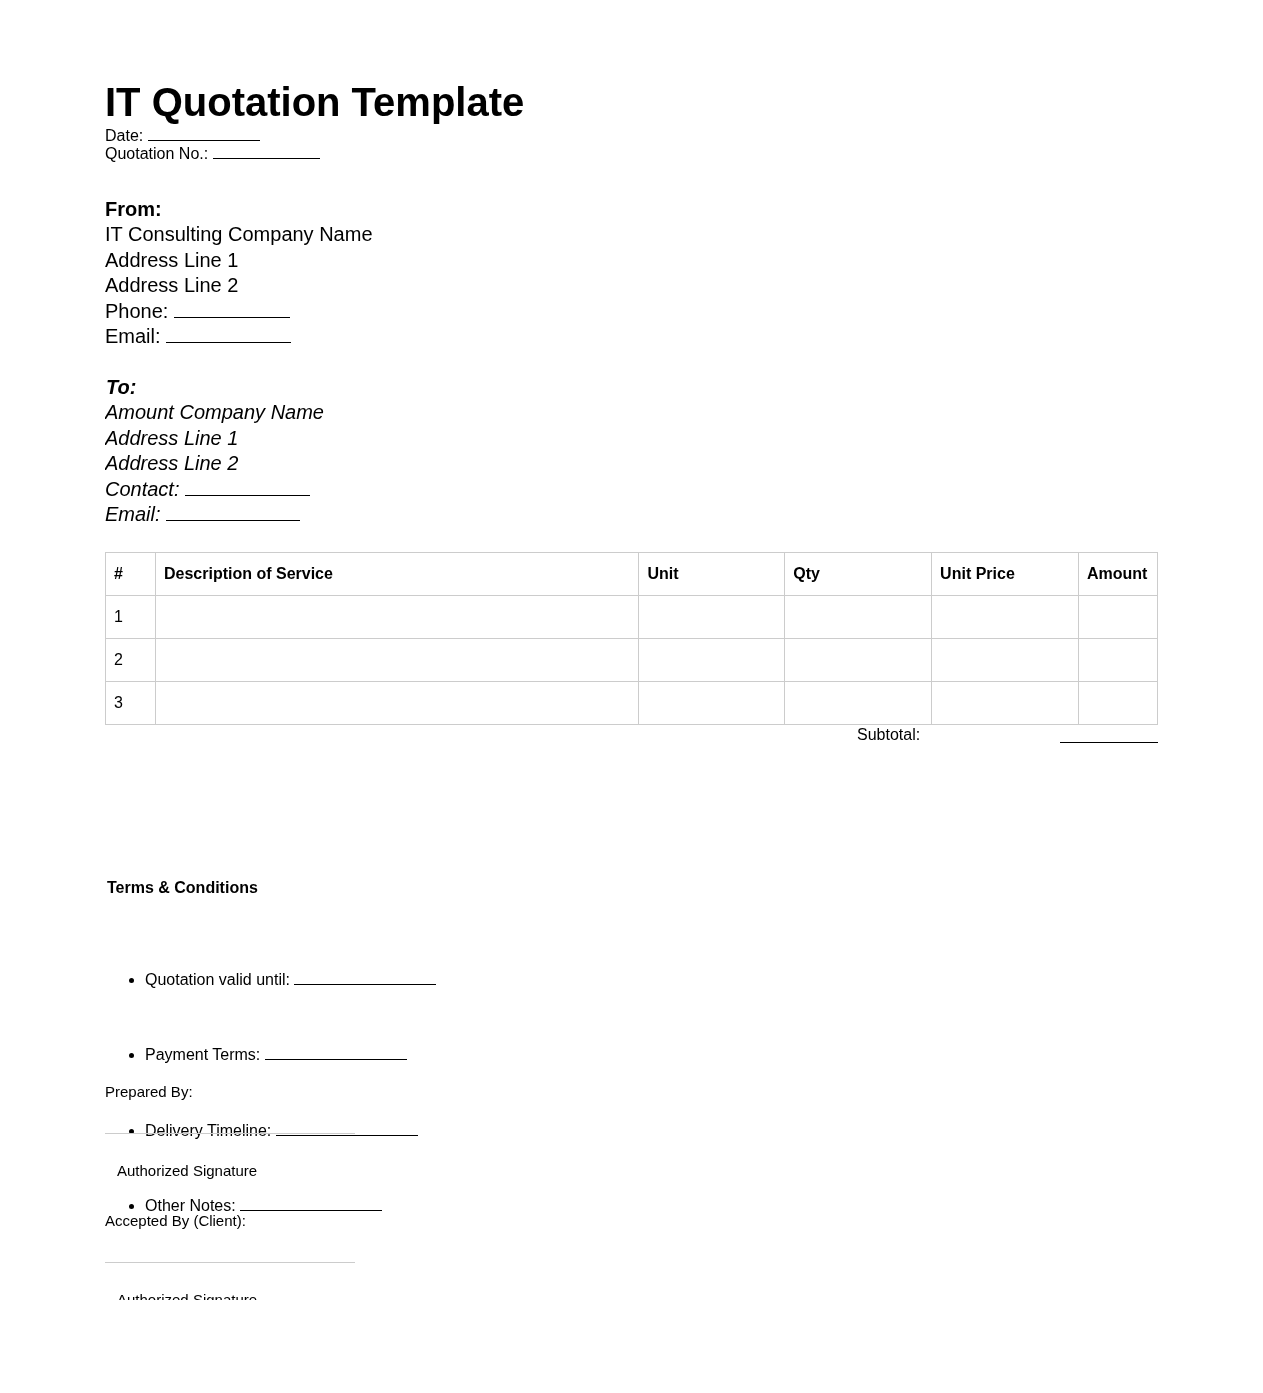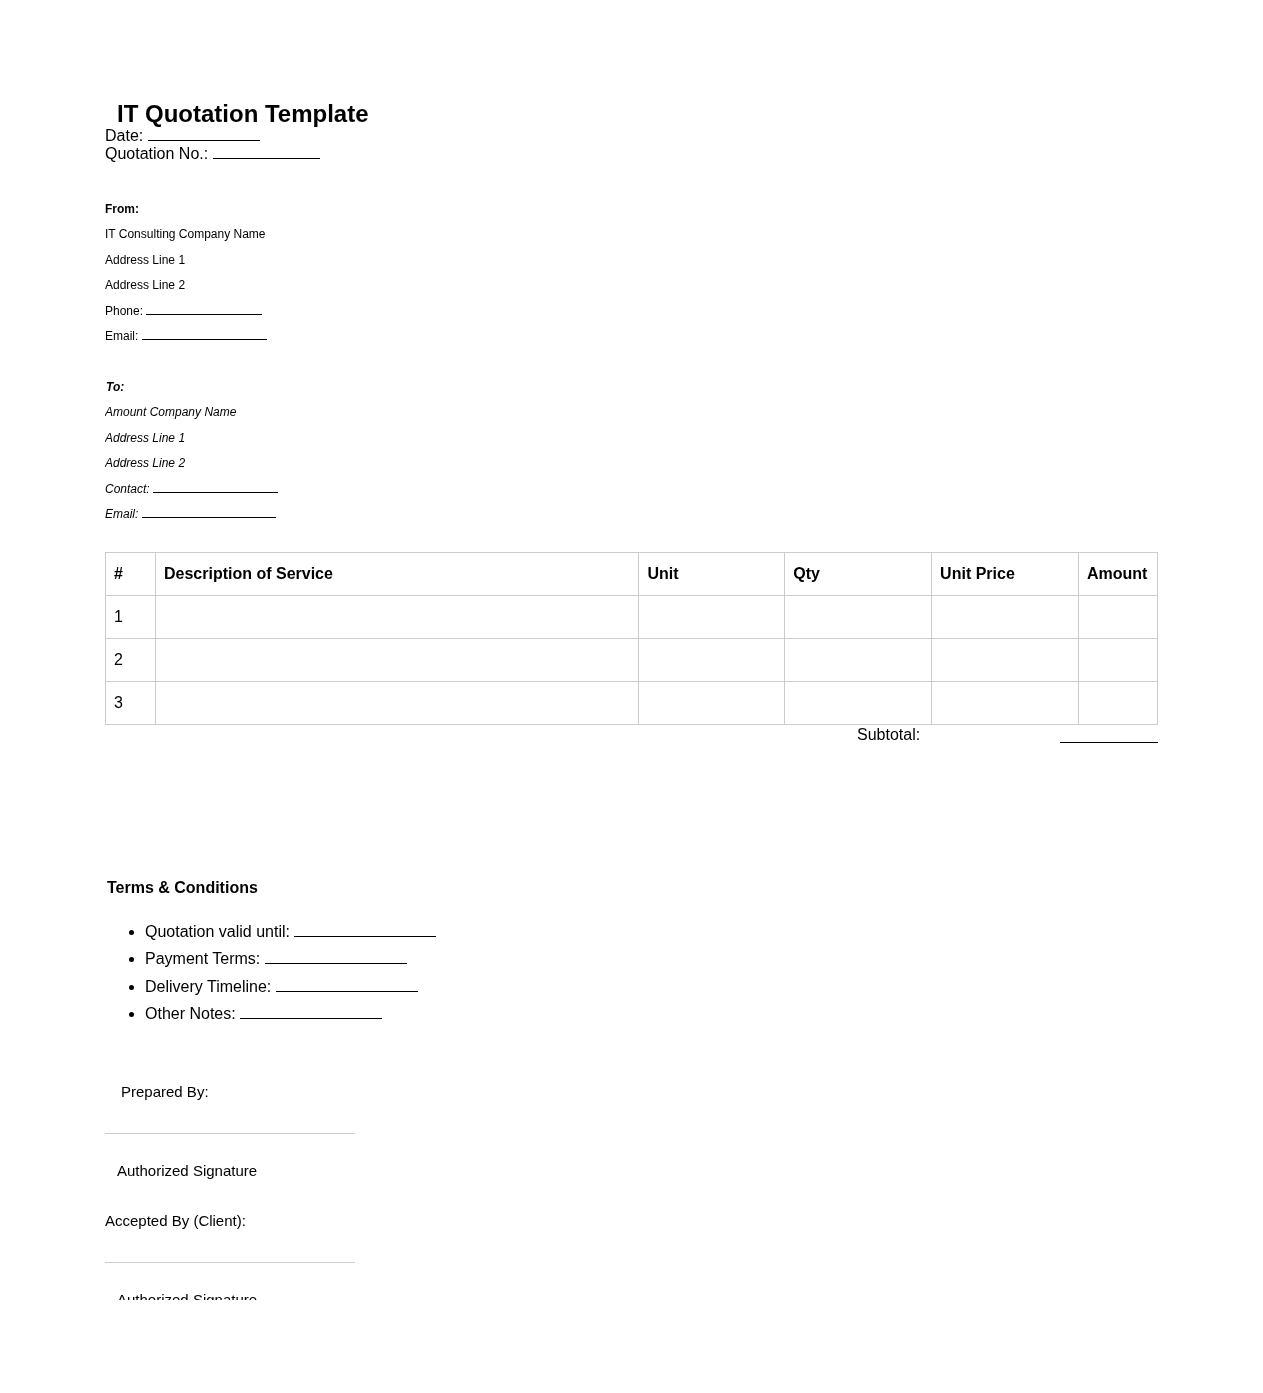--- a/index.html
+++ b/index.html
@@ -1,25 +1,25 @@
 <!DOCTYPE html>
 <html><head>
   <meta charset="utf-8">
   <style>
     html, body { margin: 0; padding: 0; background: #ffffff; }
     body {
       width: 1263px; height: 1393px; position: relative; overflow: hidden;
       font-family: "Liberation Sans", sans-serif; color: #000;
     }
     .page { position: absolute; left: 105px; top: 0; width: 1053px; height: 1300px; overflow: hidden; }
-    .title { position: absolute; top: 82px; left: 0; margin: 12px; font-size: 24px; font-weight: bold; line-height: 40px; white-space: nowrap; }
+    .title { position: absolute; top: 82px; left: 0; margin: 0; font-size: 40px; font-weight: bold; line-height: 40px; white-space: nowrap; }
     .meta { position: absolute; top: 127px; left: 0; font-size: 16px; line-height: 18px; }
     .meta div { white-space: nowrap; }
     .blank { display: inline-block; border-bottom: 1px solid #000; height: 13px; vertical-align: baseline; }
-    .party { position: absolute; left: 0; font-size: 12px; }
+    .party { position: absolute; left: 0; font-size: 20px; }
     .party .lbl { font-weight: bold; line-height: 26px; }
     .party .ln { line-height: 25.6px; white-space: nowrap; }
     .from { top: 196px; }
     .to { top: 374px; font-style: italic; }
     .to .lbl { padding-left: 1px; }
     table.items {
       position: absolute; top: 552px; left: 0; width: 1053px;
       border-collapse: collapse; font-size: 16px;
     }
     table.items th, table.items td {
@@ -27,21 +27,21 @@
     }
     table.items th { font-weight: bold; }
     .summary { position: absolute; top: 724px; left: 752px; width: 301px; font-size: 16px; }
     .sum-row { position: relative; height: 26px; line-height: 22px; }
     .sum-row .lab { position: absolute; left: 0; top: 0; white-space: nowrap; }
     .sum-row .val { position: absolute; right: 0; top: 18px; width: 98px; border-bottom: 1px solid #000; height: 0; }
     .sum-row.total .lab { font-weight: bold; left: 2px; }
     .sum-row.total .val { border-bottom: 2px solid #000; }
     .terms-h { position: absolute; top: 879px; left: 2px; font-size: 16px; font-weight: bold; white-space: nowrap; }
     .terms { position: absolute; top: 918px; left: 0; margin: 0; padding-left: 40px; font-size: 16px; }
-    .terms li { line-height: 27.3px; white-space: nowrap; }
+    .terms li { line-height: 27.3px; white-space: nowrap; margin-top: 48px; }
     .sig { position: absolute; left: 0; font-size: 15px; }
     .sig .lab { white-space: nowrap; line-height: 18px; }
     .sig .line { width: 250px; border-top: 1px solid #cccccc; height: 0; }
     .sig .line { position: absolute; left: 0; }
     .sig .lab2 { position: absolute; left: 12px; }
   </style>
 </head>
 <body>
 
 <div class="page">
@@ -157,21 +157,21 @@
       <span>Delivery Timeline:</span>
       <span class="blank" style="width:142px"></span>
     </li>
     <li>
       <span>Other Notes:</span>
       <span class="blank" style="width:142px"></span>
     </li>
   </ul>
 
   <div class="sig" style="top:1083px">
-    <div class="lab" style="position:absolute;top:0;left:16px">Prepared By:</div>
+    <div class="lab" style="position:absolute;top:0;left:0">Prepared By:</div>
     <div class="line" style="top:50px"></div>
     <div class="lab lab2" style="top:79px">Authorized Signature</div>
   </div>
 
   <div class="sig" style="top:1212px">
     <div class="lab" style="position:absolute;top:0;left:0">Accepted By (Client):</div>
     <div class="line" style="top:50px"></div>
     <div class="lab lab2" style="top:79px">Authorized Signature</div>
   </div>
 

